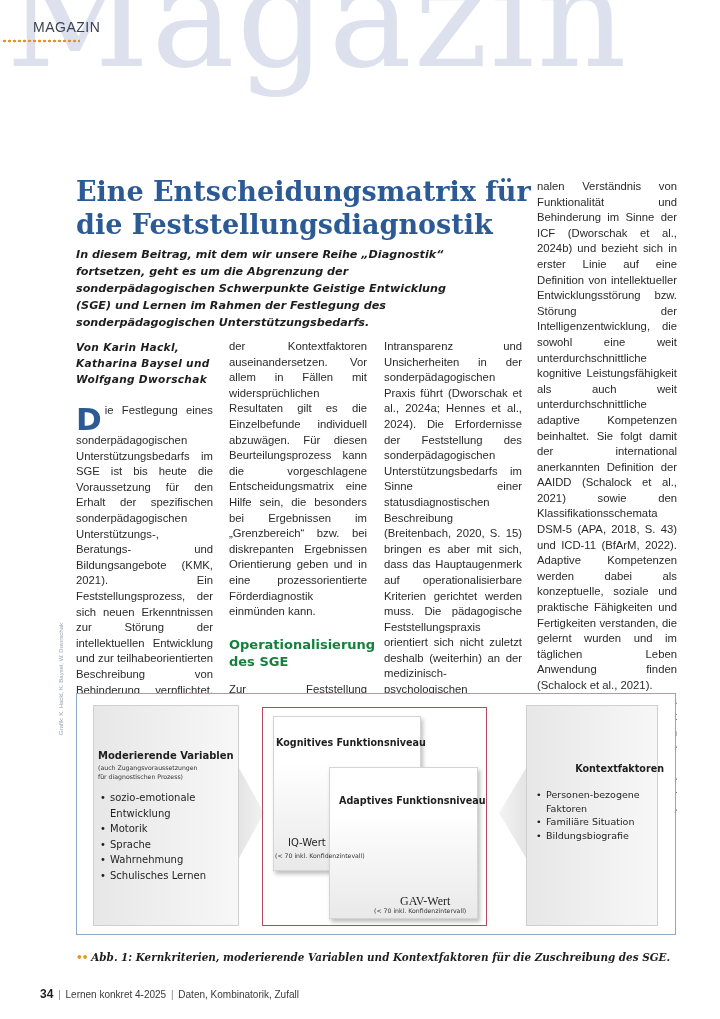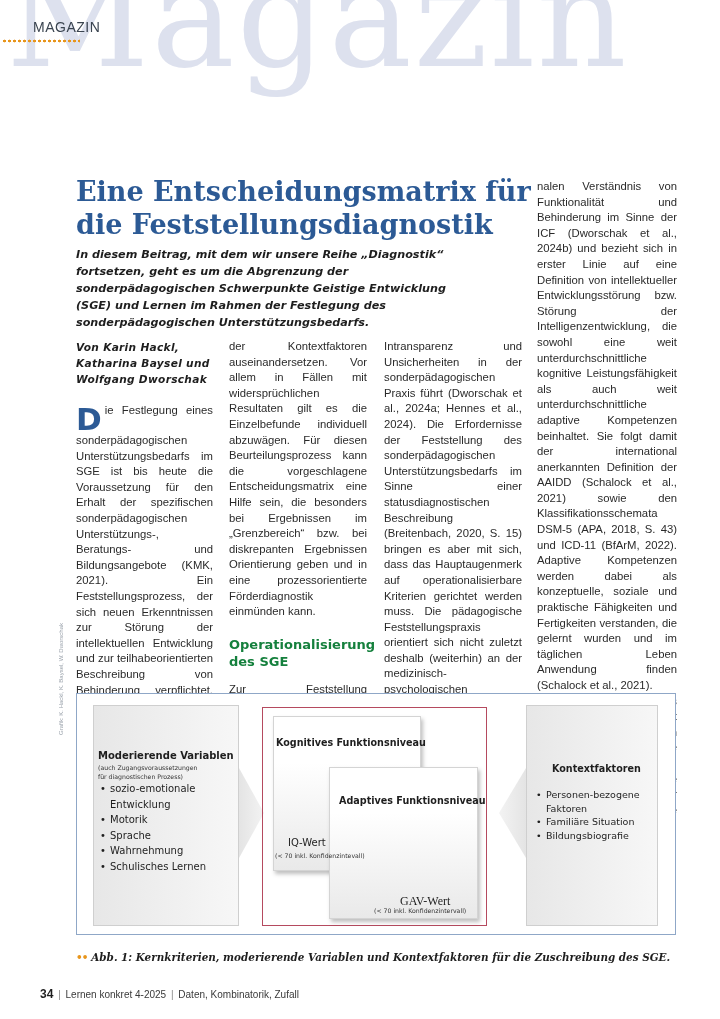--- a/index.html
+++ b/index.html
@@ -151,21 +151,21 @@
 
 <div class="figure-frame"></div>
 <div class="credit">Grafik: K. Hackl, K. Baysel, W. Dworschak</div>
 
 <div class="box-grey mod-box"></div>
 <div class="arrow-right"></div>
 <div class="fig-text" style="left:98px; top:750px; width:150px;">
   <div class="fig-head">Moderierende Variablen</div>
   <div class="fig-sub" style="margin-top:2px;">(auch Zugangsvoraussetzungen</div>
   <div class="fig-sub">für diagnostischen Prozess)</div>
-  <ul class="fig-list" style="width:120px;">
+  <ul class="fig-list" style="margin-top:9px; width:120px;">
     <li>sozio-emotionale Entwicklung</li>
     <li>Motorik</li>
     <li>Sprache</li>
     <li>Wahrnehmung</li>
     <li>Schulisches Lernen</li>
   </ul>
 </div>
 
 <div class="red-frame"></div>
 <div class="card card-kog"></div>
@@ -175,21 +175,21 @@
 <div class="fig-text" style="left:277px; top:837px; font-size:10px;margin-left:11px;">IQ-Wert</div>
 <div class="fig-text fig-sub" style="left:275px; top:851px;">(&lt; 70 inkl. Konfidenzintevall)</div>
 
 <div class="fig-text fig-head" style="left:339px; top:795px; font-size:9.6px;">Adaptives Funktionsniveau</div>
 <div class="fig-text" style="left:400px; top:894px; font-size:12px;font-family:Liberation Serif, serif;">GAV-Wert</div>
 <div class="fig-text fig-sub" style="left:374px; top:906px;">(&lt; 70 inkl. Konfidenzintervall)</div>
 
 <div class="box-grey ctx-box"></div>
 <div class="arrow-left"></div>
 <div class="fig-text" style="left:534px; top:763px; width:130px;">
-  <div class="fig-head" style="font-size:9.6px; margin-left:18px;">Kontextfaktoren</div>
+  <div class="fig-head" style="font-size:9.6px; margin-left:18px;text-align:right;">Kontextfaktoren</div>
   <ul class="fig-list small" style="margin-top:14px; width:122px;">
     <li>Personen-bezogene Faktoren</li>
     <li>Familiäre Situation</li>
     <li>Bildungsbiografie</li>
   </ul>
 </div>
 
 <div class="caption">
   <span class="caption-dots">••</span><span>Abb. 1: Kernkriterien, moderierende Variablen und Kontextfaktoren für die Zuschreibung des SGE.</span>
 </div>

